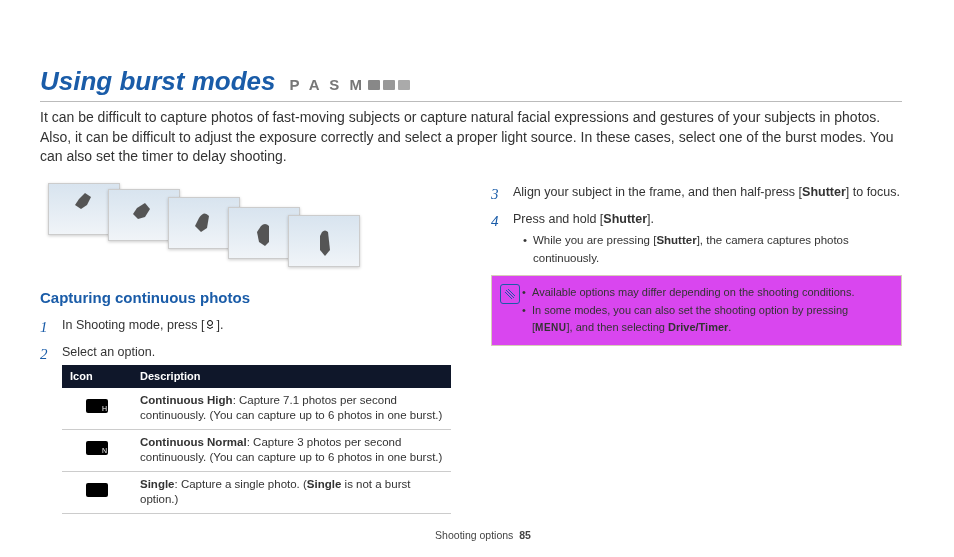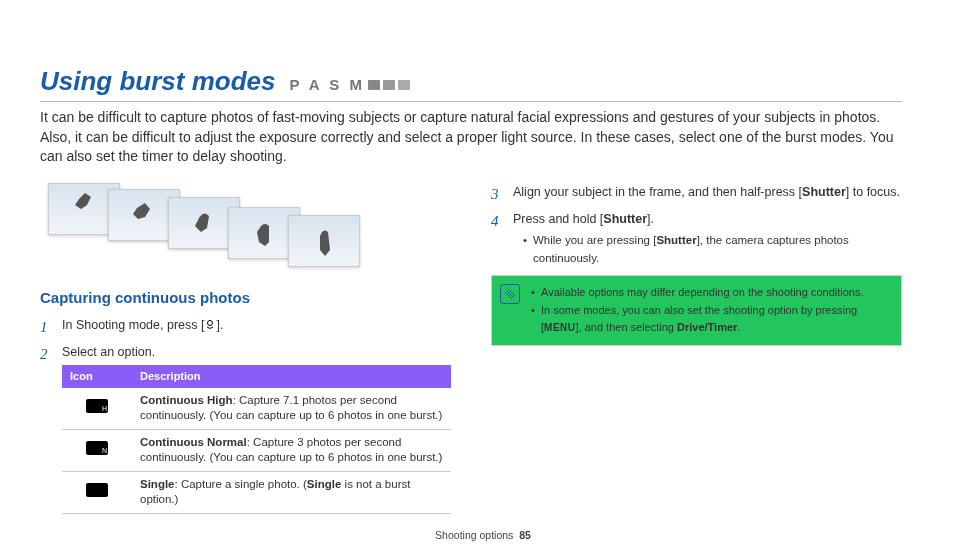--- a/index.html
+++ b/index.html
@@ -132,21 +132,21 @@
     left: 0;
   }
   
   table.desc {
     border-collapse: collapse;
     width: 100%;
     margin-top: 4px;
     font-size: 11.5px;
   }
   table.desc th {
-    background: #8b5cf6;
+    background: #0f172a;
     color: #fff;
     text-align: left;
     padding: 3px 8px;
     font-weight: 600;
     font-size: 11px;
   }
   table.desc th:first-child { width: 54px; }
   table.desc td {
     border-bottom: 1px solid #ccc;
     padding: 5px 8px;
@@ -162,23 +162,23 @@
     border-radius:2px;
     position:relative;
   }
   .mode-box.h::after { content:"H"; color:#fff; font-size:7px; position:absolute; right:1px; bottom:0; }
   .mode-box.n::after { content:"N"; color:#fff; font-size:7px; position:absolute; right:1px; bottom:0; }
   
   ol.steps.start3 { counter-reset: step 2; }
   
   .note {
     display: flex;
-    gap: 11px;
+    gap: 2px;
     border: 1px solid #d6cdb8;
-    background: #22c55e;
+    background: #d946ef;
     padding: 8px 12px 8px 8px;
     margin-top: 8px;
   }
   .note-icon {
     width: 18px; height: 18px;
     flex-shrink: 0;
     border: 1.5px solid #1a5ca8;
     border-radius: 3px;
     color:#1a5ca8;
     display:flex;align-items:center;justify-content:center;

